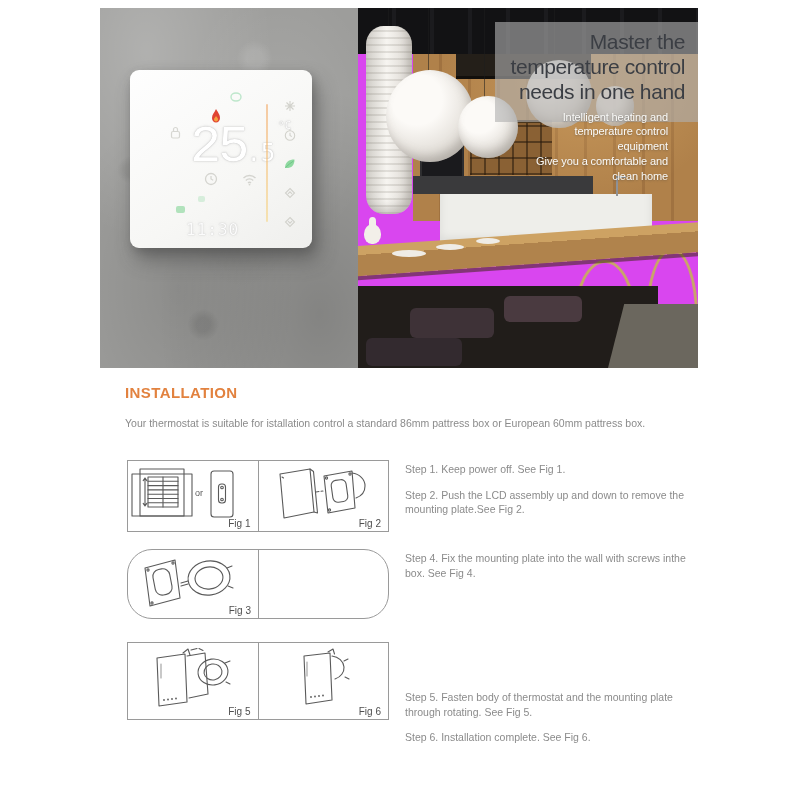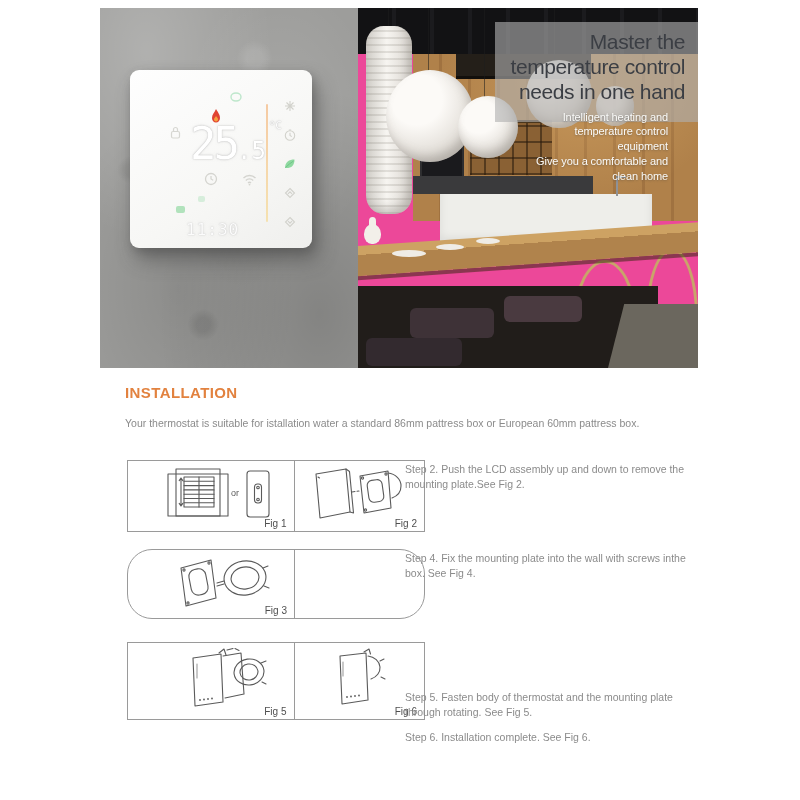--- a/index.html
+++ b/index.html
@@ -26,35 +26,35 @@
       radial-gradient(circle at 60% 14%, rgba(255,255,255,.10) 0 8px, transparent 18px);}
 
   
   .thermostat{position:absolute;left:30px;top:62px;width:182px;height:178px;border-radius:9px;
     background:linear-gradient(145deg,#fefefe 0%,#f7f7f5 60%,#efefed 100%);
     box-shadow:6px 12px 20px rgba(60,60,60,.45), 2px 4px 8px rgba(80,80,80,.35);z-index:2;}
   .ts-screen{position:absolute;inset:4px;border-radius:6px;}
   .ts-temp{position:absolute;left:56px;top:48px;color:#ffffff;
     text-shadow:0 0 1px rgba(160,160,160,.9),0 0 3px rgba(200,200,200,.6);
     font-family:"DejaVu Sans Mono",monospace;line-height:1;}
-  .ts-temp .t-main{font-size:44px;letter-spacing:-3px;}
+  .ts-temp .t-main{font-size:52px;letter-spacing:-3px;font-family:Liberation Mono, monospace;}
   .ts-temp .t-dec{font-size:24px;}
   .ts-temp .t-unit{font-size:11px;position:absolute;right:-16px;top:-2px;letter-spacing:0;}
   .ts-time{position:absolute;left:52px;top:146px;font-size:16px;color:rgba(255,255,255,.95);
     font-family:"DejaVu Sans Mono",monospace;letter-spacing:1px;
     text-shadow:0 0 1px rgba(175,175,175,.85),0 0 3px rgba(205,205,205,.5);}
   .ts-icon{position:absolute;}
   .ts-right{position:absolute;right:12px;top:26px;display:flex;flex-direction:column;gap:17px;align-items:center;}
   .ts-slider{position:absolute;right:40px;top:30px;width:2px;height:118px;border-radius:1px;
     background:linear-gradient(#f2a45e,#f7d47c);opacity:.55;}
   .ts-green-sq{position:absolute;left:42px;top:132px;width:9px;height:7px;border-radius:2px;background:rgba(120,210,140,.55);}
   .ts-green-sq2{position:absolute;left:64px;top:122px;width:7px;height:6px;border-radius:2px;background:rgba(140,215,160,.30);}
 
   
-  .kitchen{position:absolute;left:258px;top:0;width:340px;height:360px;background:#ec4899;overflow:hidden;}
+  .kitchen{position:absolute;left:258px;top:0;width:340px;height:360px;background:#d946ef;overflow:hidden;}
   .k-ceiling{position:absolute;left:0;top:0;right:0;height:46px;
     background:repeating-linear-gradient(90deg,#121214 0 34px,#1b1b1e 34px 38px),#131315;}
   .k-wood{position:absolute;left:55px;top:38px;right:0;height:175px;
     background:
       radial-gradient(ellipse at 60% 20%, rgba(255,205,130,.30), transparent 60%),
       repeating-linear-gradient(90deg,#b0814a 0 26px,#a07240 26px 29px),#a97a45;}
   .k-hood{position:absolute;left:98px;top:42px;width:135px;height:26px;background:#241f19;border-bottom:3px solid #120f0c;}
   .k-oven{position:absolute;left:62px;top:112px;width:40px;height:56px;background:#1a1a1d;border:2px solid #2e2e30;}
   .k-oven::after{content:"";position:absolute;left:4px;top:6px;right:4px;height:5px;background:#3c3c40;}
   .k-shelf{position:absolute;left:112px;top:112px;width:82px;height:52px;background:#8a6134;
@@ -91,21 +91,21 @@
   .hero-sub{margin:5px 17px 0;font-size:11px;line-height:1.35;color:#fafaf8;
     text-shadow:0 1px 2px rgba(60,60,60,.4);letter-spacing:-.1px;}
 
   
   .inst-heading{position:absolute;left:125px;top:384px;margin:0;font-size:15px;font-weight:600;
     letter-spacing:.4px;color:#e2823f;}
   .inst-intro{position:absolute;left:125px;top:417px;margin:0;font-size:10.5px;color:#8b8b8b;}
 
   .row{position:absolute;left:127px;width:573px;}
   .row1{top:460px;} .row2{top:549px;} .row3{top:642px;}
-  .figbox{position:absolute;left:0;top:0;width:260px;border:1px solid #9a9a9a;display:flex;padding-left:36px;}
+  .figbox{position:absolute;left:0;top:0;width:260px;border:1px solid #9a9a9a;display:flex;}
   .row1 .figbox{height:70px;} .row2 .figbox{height:68px;border-radius:25px;} .row3 .figbox{height:76px;}
   .figcell{position:relative;width:50%;height:100%;}
   .figcell.first{border-right:1px solid #9a9a9a;}
   .figcell svg{position:absolute;left:1px;top:3px;}
   .figlabel{position:absolute;right:7px;bottom:2px;font-size:10px;color:#4f4f4f;}
   .steps{position:absolute;left:278px;top:2px;width:294px;font-size:10.5px;line-height:1.4;color:#8b8b8b;}
   .steps p{margin:0 0 11px;}
   .row3 .steps{top:14px;margin-top:34px;}
 
   .footer-note{position:absolute;left:127px;top:743px;width:562px;margin:0;
@@ -225,21 +225,21 @@
         </div>
 
         <div class="ts-green-sq"></div>
         <div class="ts-green-sq2"></div>
         <div class="ts-time">11:30</div>
       </div>
     </div>
   </section>
 
   <h2 class="inst-heading">INSTALLATION</h2>
-  <p class="inst-intro">Your thermostat is suitable for istallation water a standard 86mm pattress box or European 60mm pattress box.</p>
+  <p class="inst-intro">Your thermostat is suitable for istallation control a standard 86mm pattress box or European 60mm pattress box.</p>
 
   <div class="row row1">
     <div class="figbox">
       <div class="figcell first">
         <svg class="diag" width="126" height="58" viewBox="0 0 126 58">
           <rect x="3" y="10" width="60" height="42"></rect>
           <rect x="11" y="5" width="44" height="47"></rect>
           <rect x="19" y="13" width="30" height="30"></rect>
           <path d="M19 17.3 H49 M19 21.6 H49 M19 25.9 H49 M19 30.2 H49 M19 34.5 H49 M19 38.8 H49 M34 13 V43"></path>
           <path d="M16 14 V42 M16 14 l-1.8 2.6 M16 14 l1.8 2.6 M16 42 l-1.8 -2.6 M16 42 l1.8 -2.6"></path>
@@ -261,20 +261,21 @@
           <path d="M92 9 a15 13 0 0 1 13 13 a15 13 0 0 1 -9 12"></path>
           <circle cx="66.5" cy="14" r="1.1"></circle>
             <circle cx="90" cy="10" r="1.1"></circle>
             <circle cx="69.5" cy="46" r="1.1"></circle>
           <path class="dash" d="M56 28 L63 27"></path>
         </svg>
         <span class="figlabel">Fig 2</span>
       </div>
     </div>
     <div class="steps">
+      <p>Step 1. Keep power off. See Fig 1.</p>
       <p>Step 2. Push the LCD assembly up and down to remove the mounting plate.See Fig 2.</p>
     </div>
   </div>
 
   <div class="row row2">
     <div class="figbox">
       <div class="figcell first">
         <svg class="diag" width="126" height="56" viewBox="0 0 126 56">
           <path d="M16 15 L46 7 L51 45 L21 53 Z"></path>
           <rect x="25" y="16" width="17" height="26" rx="7" transform="rotate(-11 33 29)"></rect>

